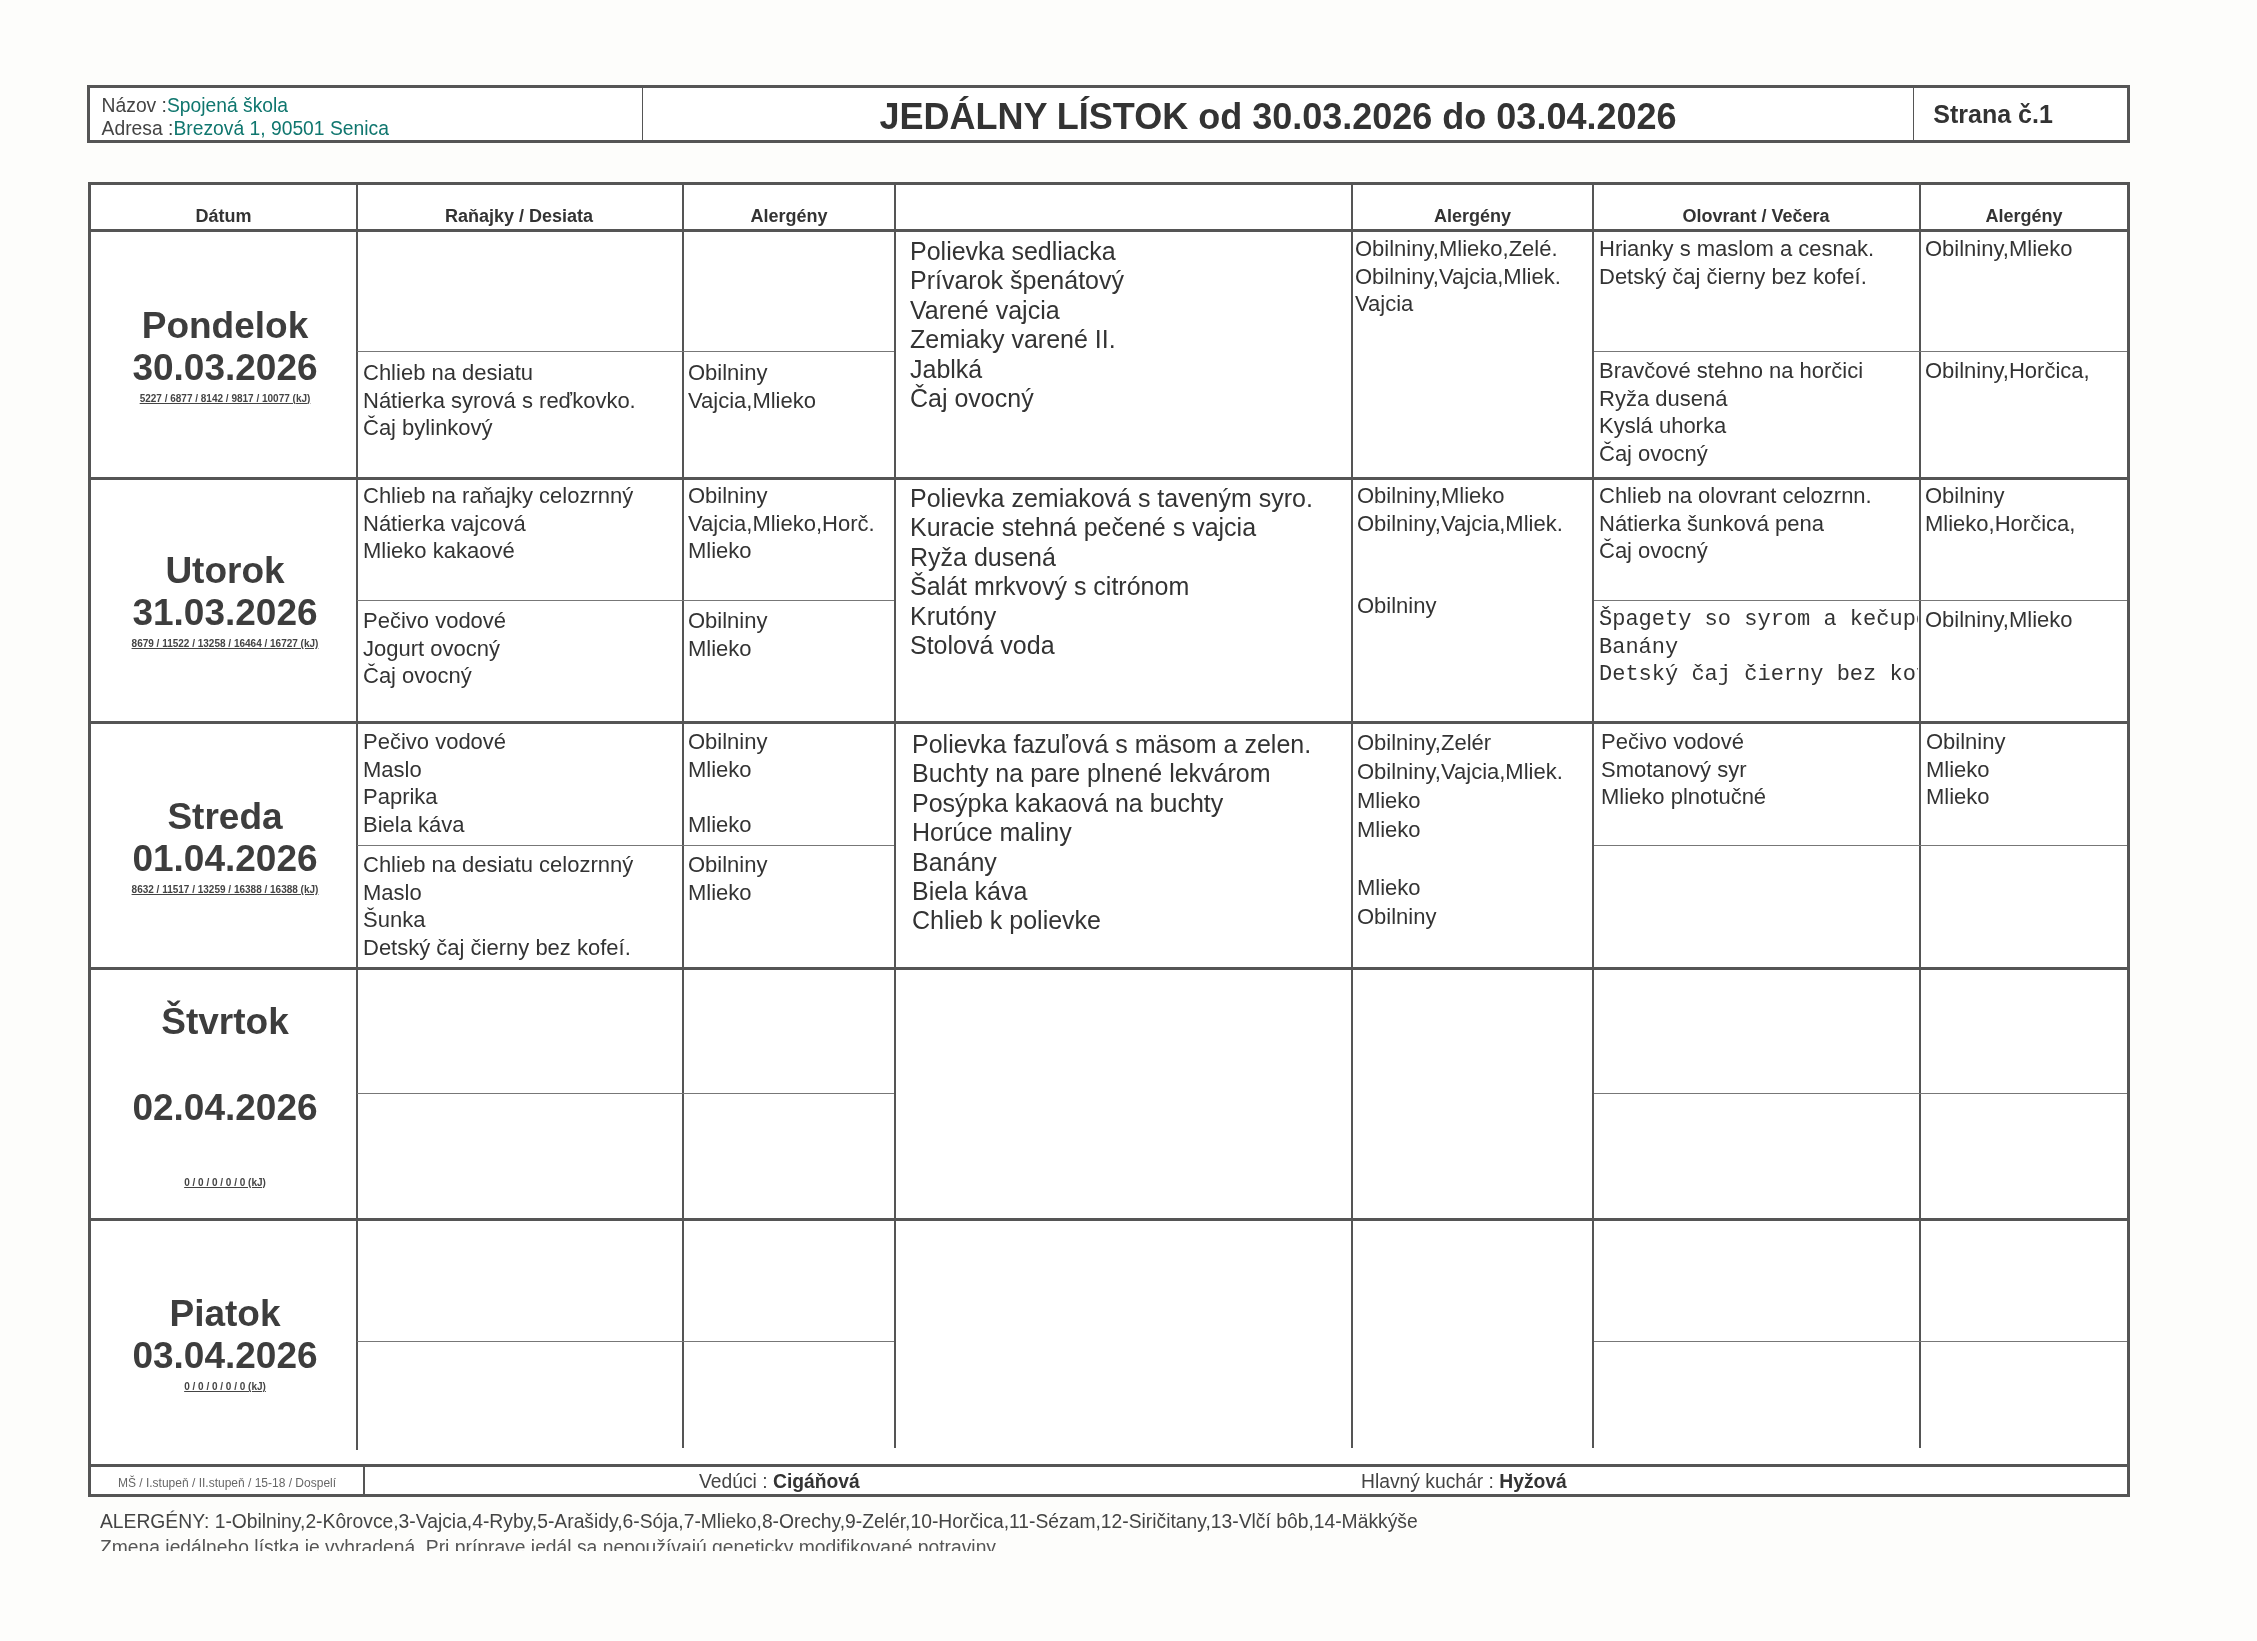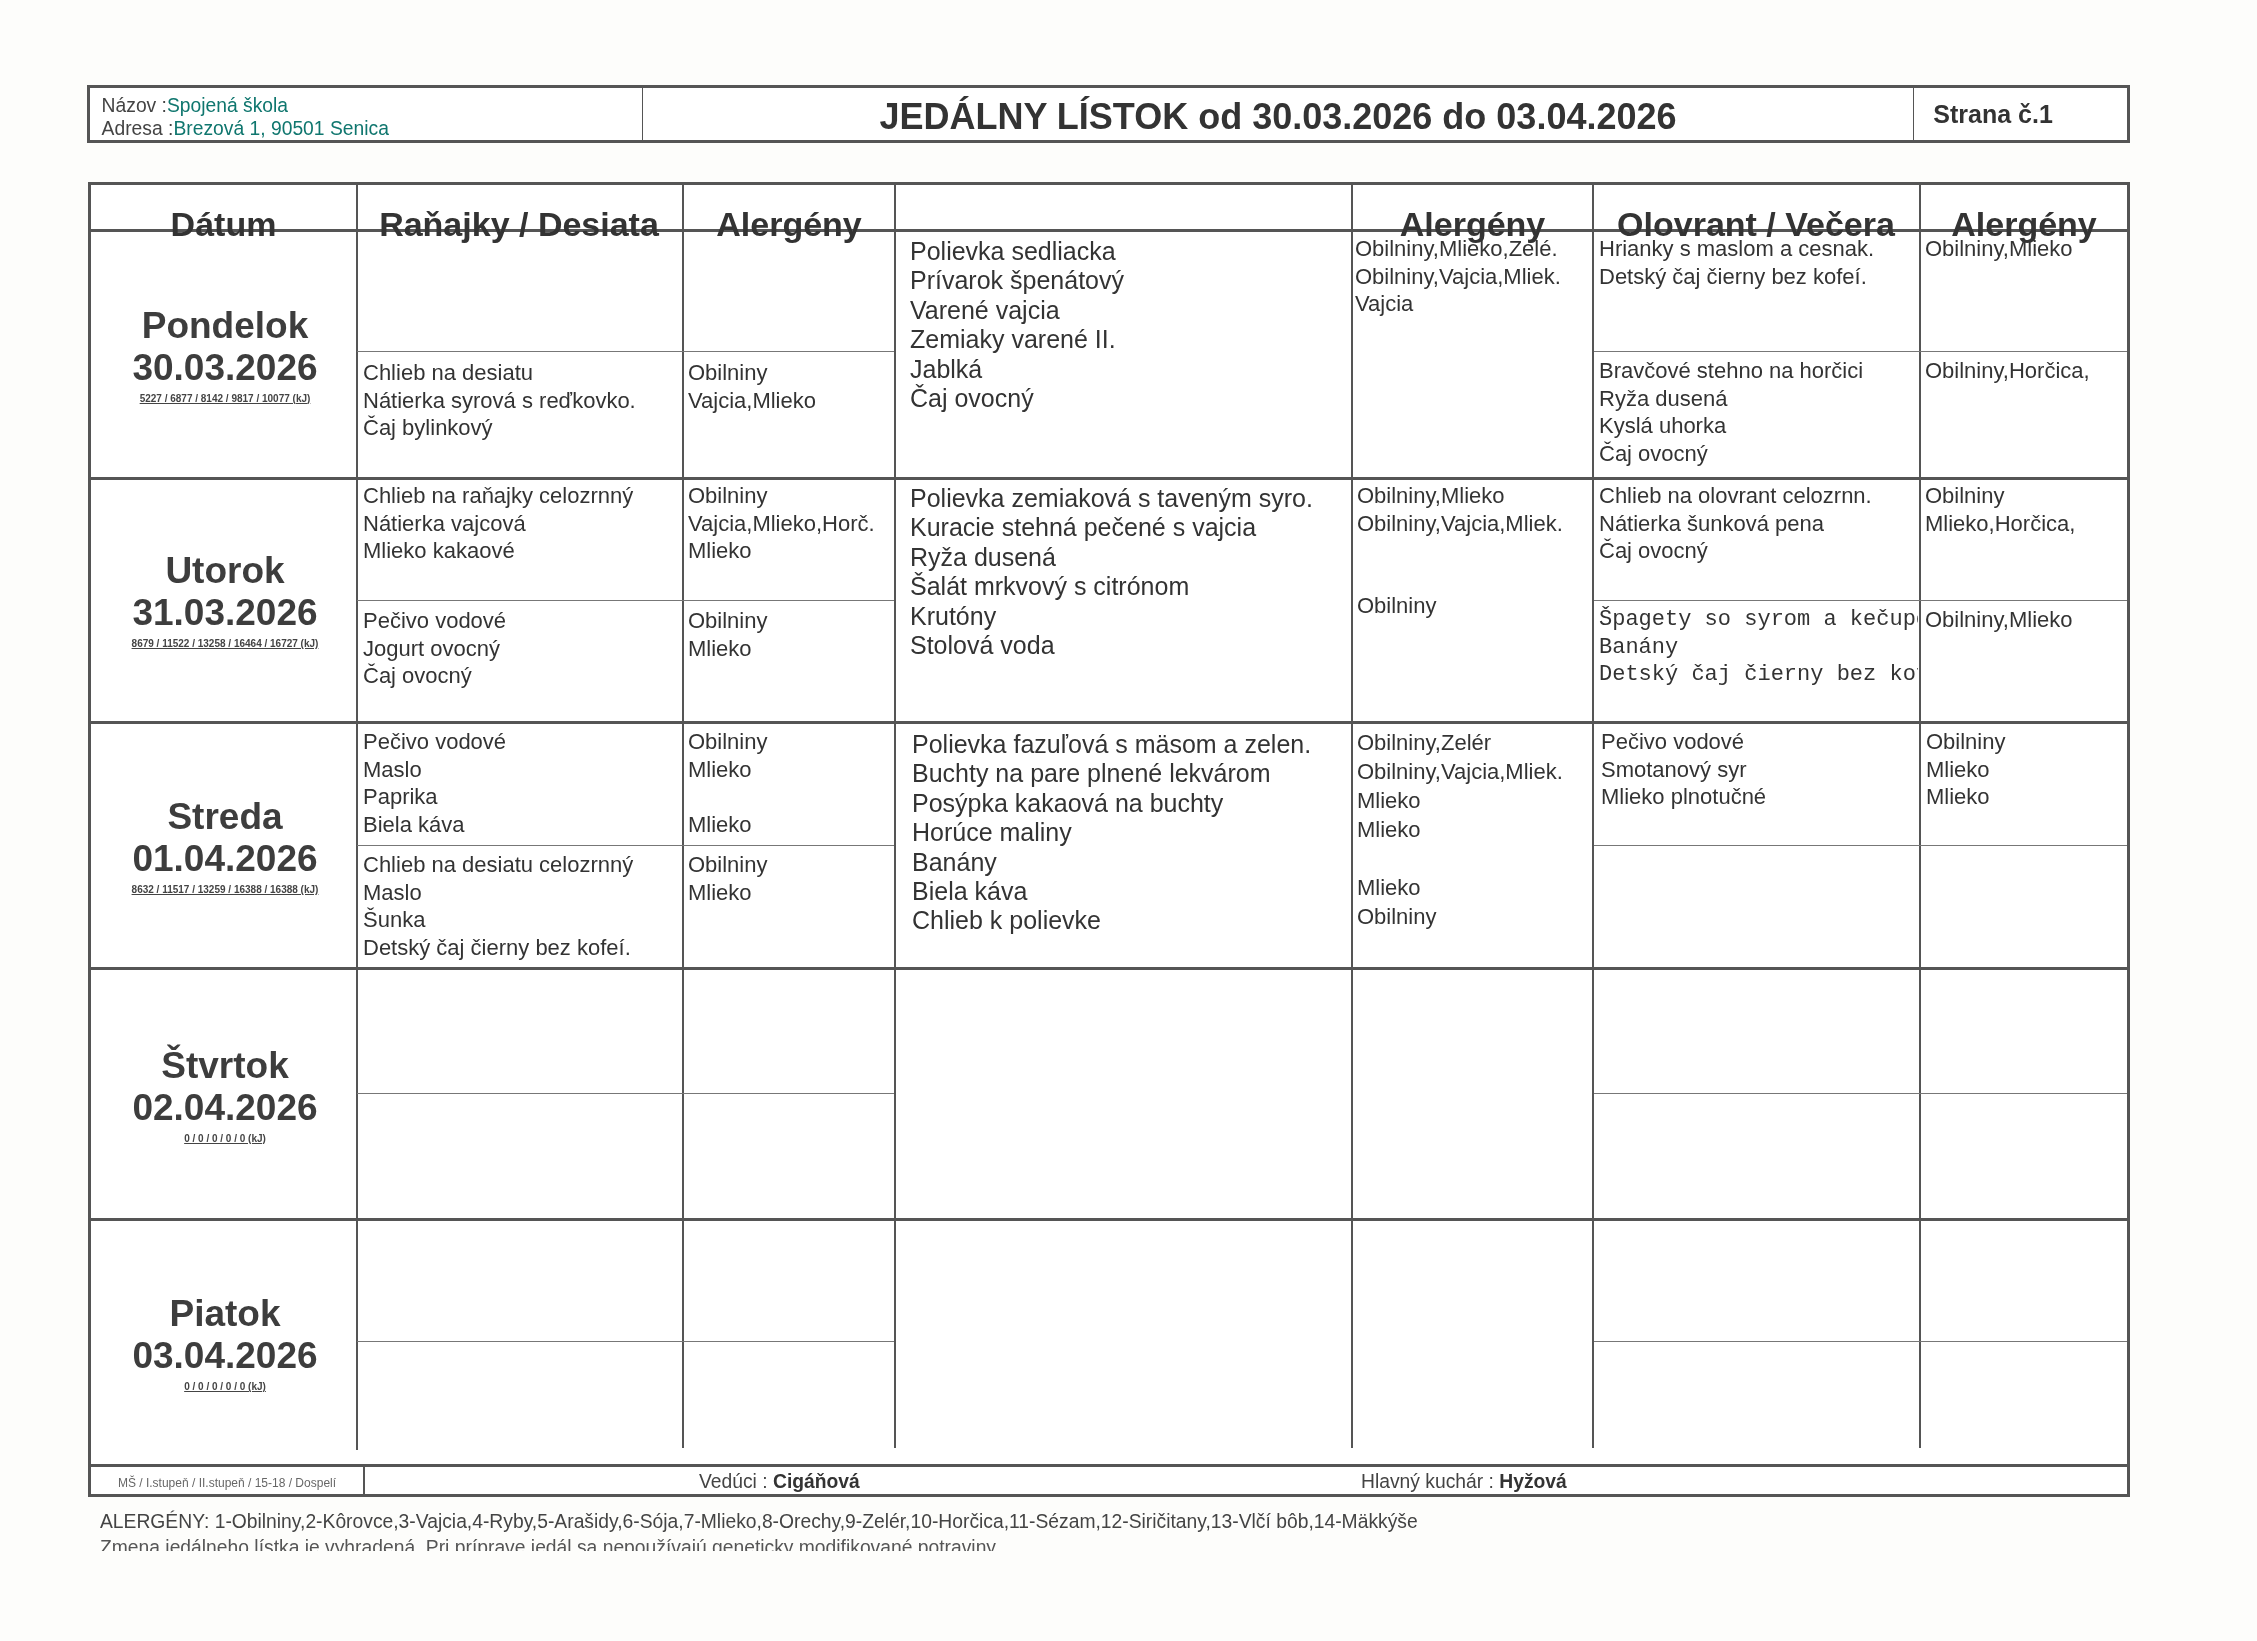--- a/index.html
+++ b/index.html
@@ -17,21 +17,21 @@
   .hdr-left .val { font-weight:normal; color:#0f766e; }
   .hdr-title { left:553px; width:1271px; border-right:1.9px solid #555; display:flex; align-items:center; justify-content:center; font-size:36px; font-weight:bold; color:#333; padding-top:5.8px; }
   .hdr-page { left:1824px; right:0; display:flex; align-items:center; padding-left:19.3px; font-size:25px; font-weight:bold; color:#333; }
 
   .table-box { left:88px; top:182px; width:2042px; height:1315px; border:3.9px solid #555; background:#fff; }
   .vline { position:absolute; width:1.9px; background:#555; }
   .hline { position:absolute; height:1.9px; background:#555; }
   .hline.thick { height:2.9px; background:#555; }
   .hline.thin { height:1px; background:#777; }
 
-  .col-head { position:absolute; top:8px; height:58px; display:flex; align-items:center; justify-content:center; font-weight:bold; font-size:34px; color:#333; padding-top:5.8px; box-sizing:border-box; }
+  .col-head { position:absolute; top:0; height:58px; display:flex; align-items:center; justify-content:center; font-weight:bold; font-size:18px; color:#333; padding-top:5.8px; box-sizing:border-box; }
 
   .day-cell { position:absolute; left:0; width:268px; display:flex; flex-direction:column; justify-content:center; text-align:center; }
   .day-name { font-size:37px; font-weight:bold; color:#3d3d3d; line-height:42px; }
   .day-date { font-size:37px; font-weight:bold; color:#3d3d3d; line-height:42px; }
   .day-kj { font-size:10px; font-weight:bold; color:#444; margin-top:4px;text-decoration:underline; }
 
   .cell { position:absolute; font-size:22px; line-height:27.5px; color:#333; white-space:nowrap; overflow:hidden; }
   .cell div { white-space:nowrap; }
   .cell.obed { font-size:25px; line-height:29.4px; }
   .cell.alg { font-size:22px; line-height:27.5px; }
@@ -238,21 +238,21 @@
     <div>Pečivo vodové</div>
     <div>Smotanový syr</div>
     <div>Mlieko plnotučné</div>
   </div>
   <div class="cell alg" style="left:1835px;top:543px;width:205px;">
     <div>Obilniny</div>
     <div>Mlieko</div>
     <div>Mlieko</div>
   </div>
 
-  <div class="day-cell" style="top:785px;height:248px;">
+  <div class="day-cell" style="top:785px;height:248px;gap:44px;">
     <div class="day-name">Štvrtok</div>
     <div class="day-date">02.04.2026</div>
     <div class="day-kj">0 / 0 / 0 / 0 / 0 (kJ)</div>
   </div>
 
   <div class="day-cell" style="top:1036px;height:243px;">
     <div class="day-name">Piatok</div>
     <div class="day-date">03.04.2026</div>
     <div class="day-kj">0 / 0 / 0 / 0 / 0 (kJ)</div>
   </div>

